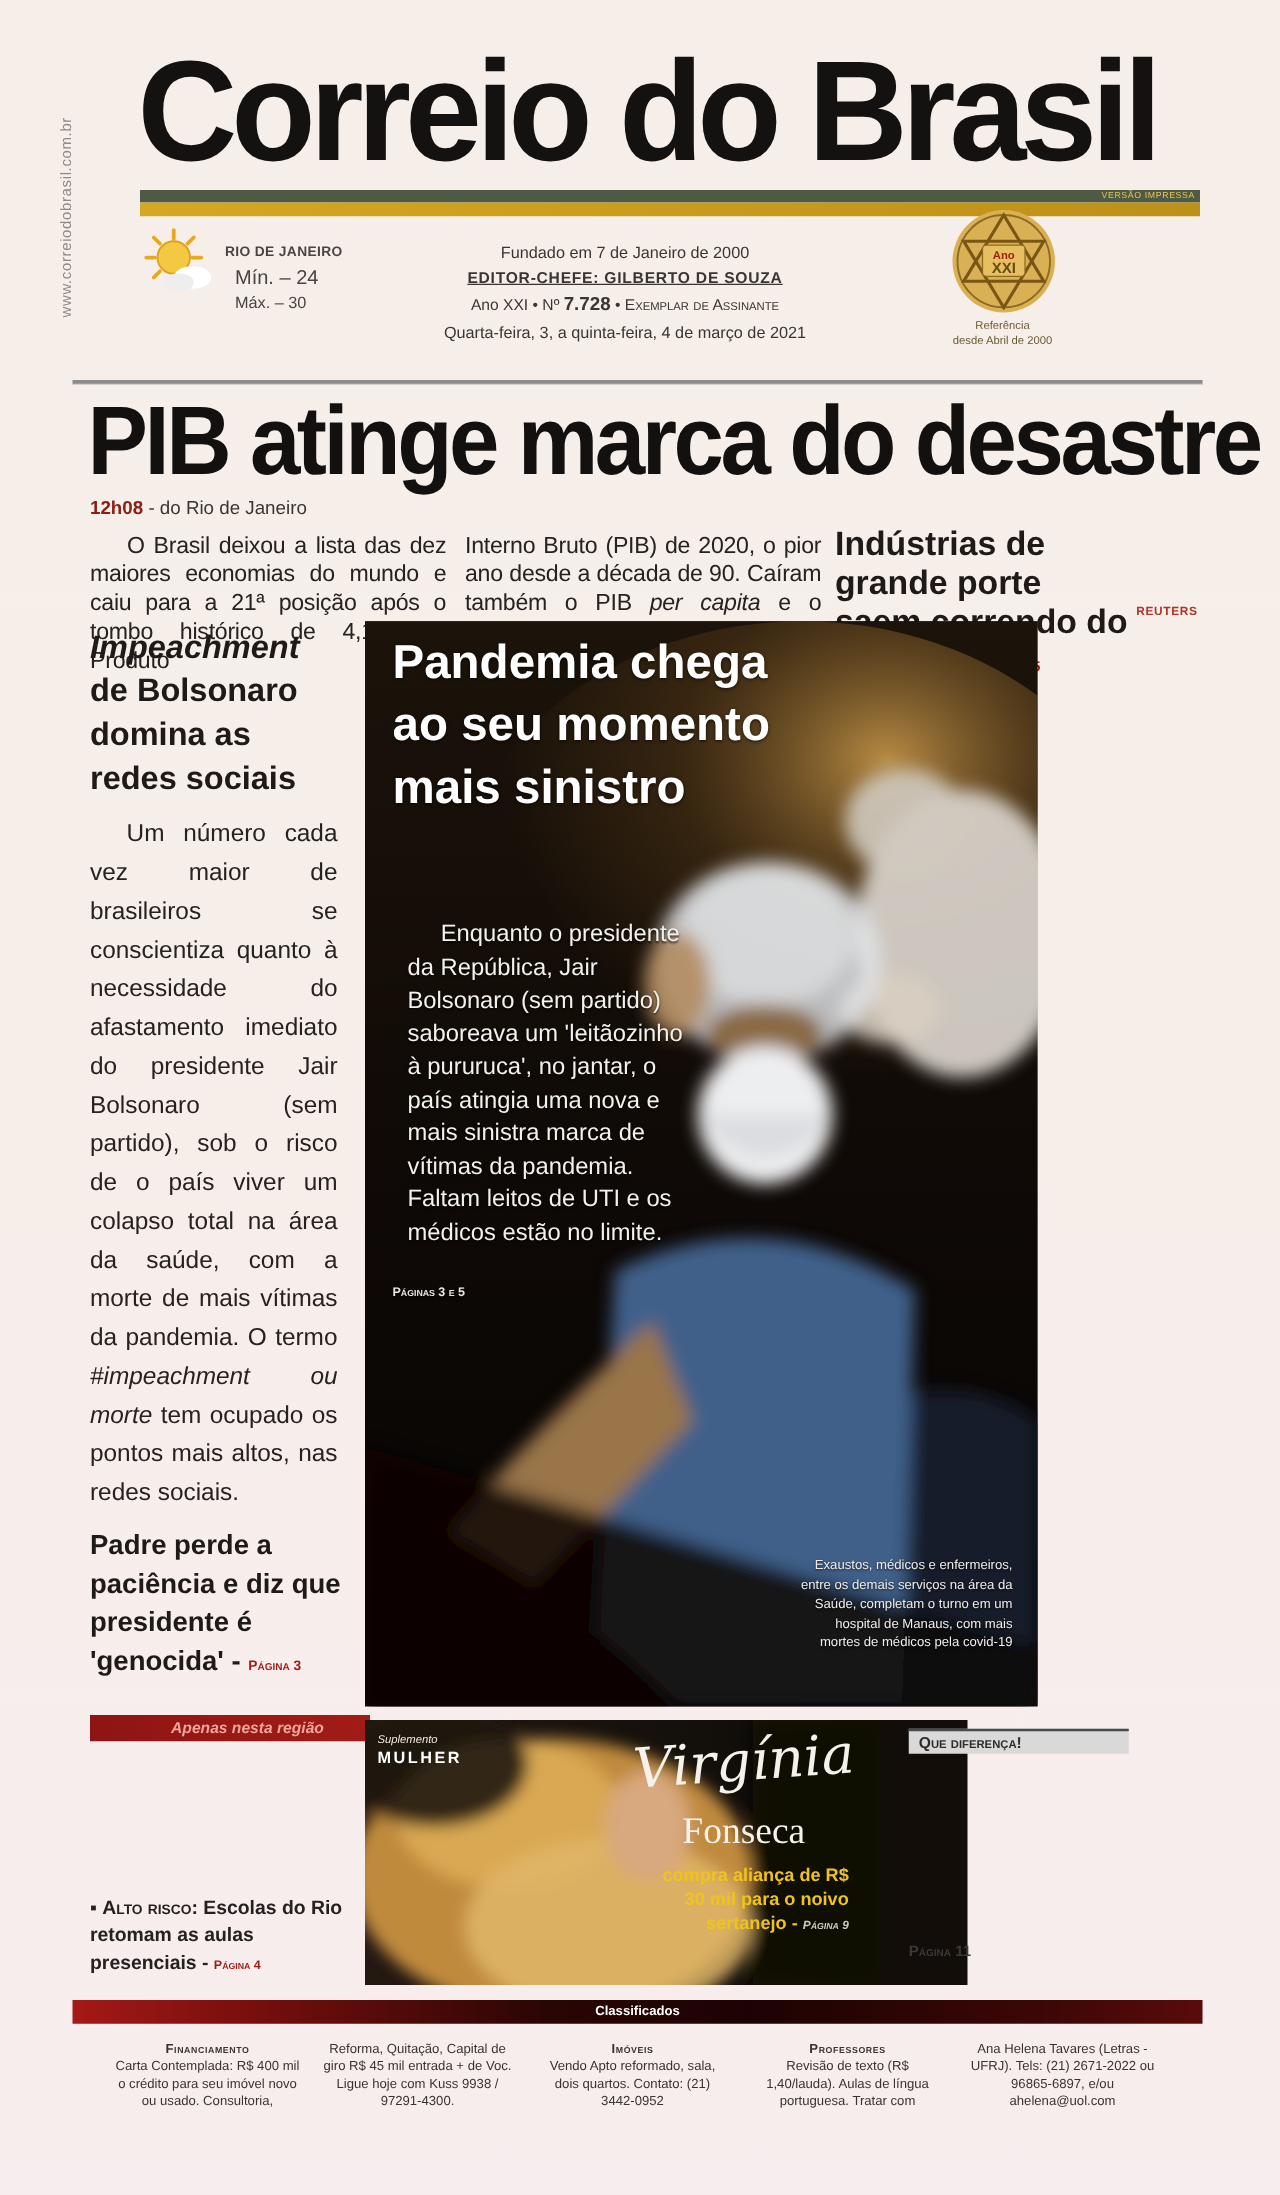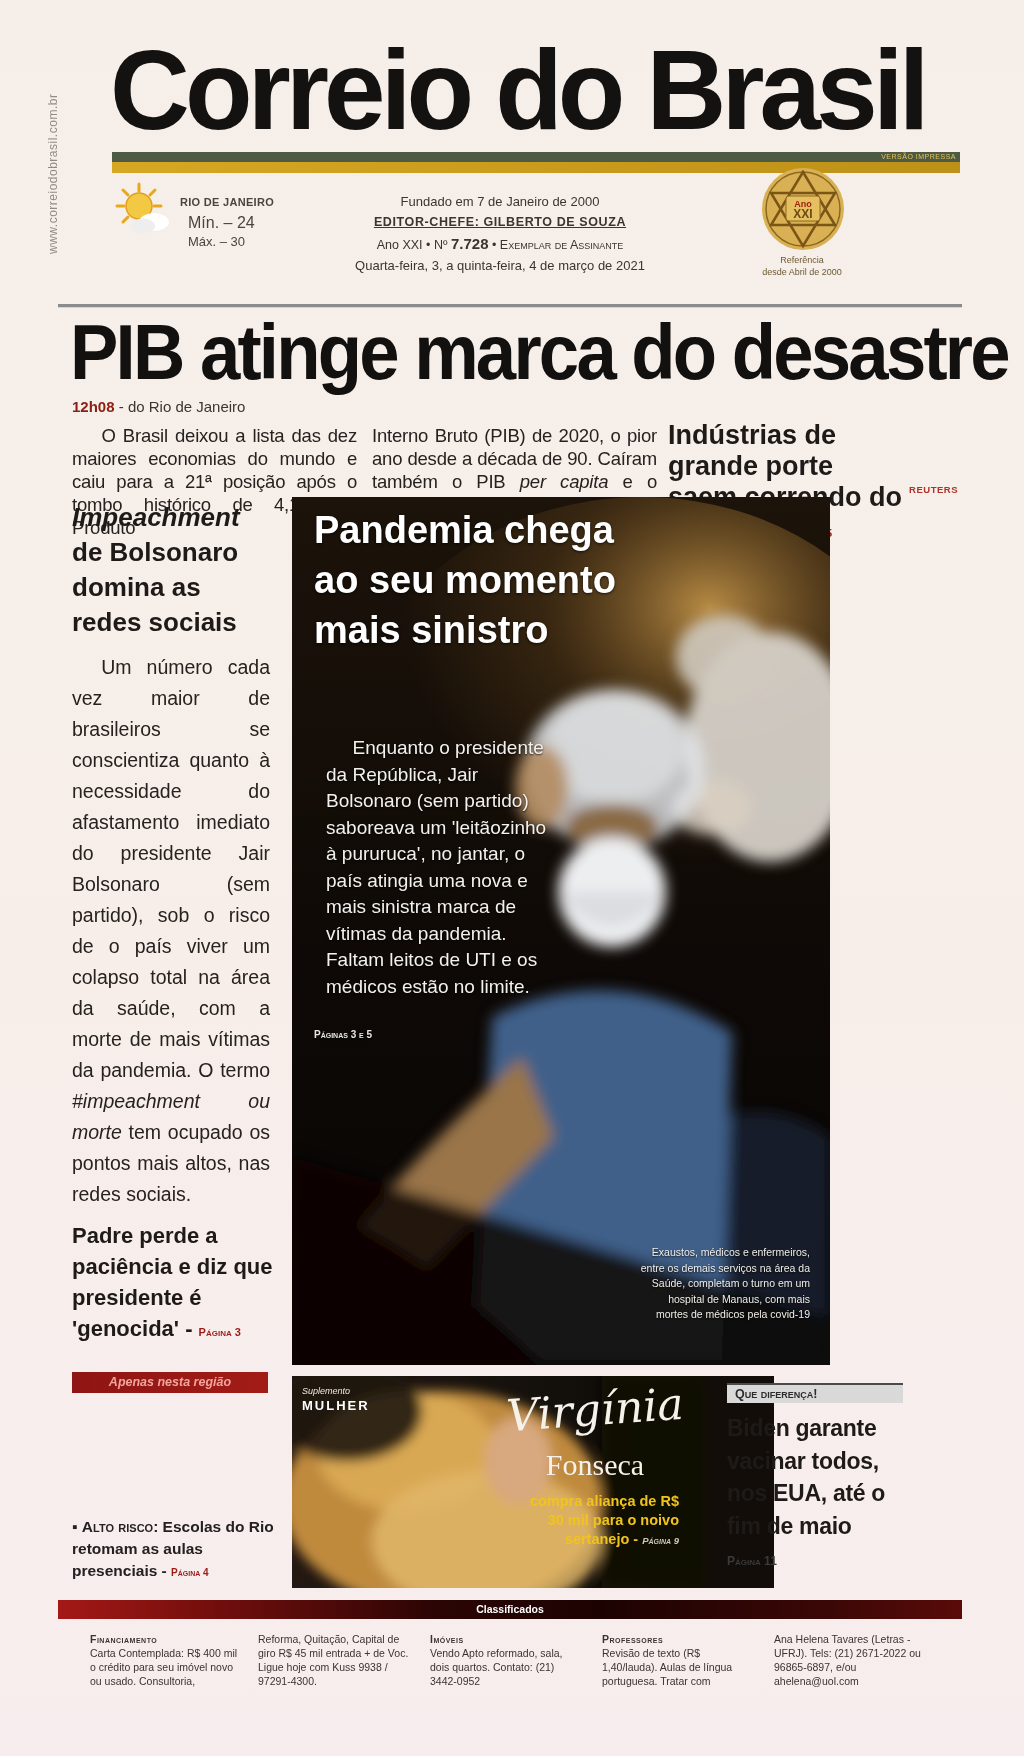--- a/index.html
+++ b/index.html
@@ -49,21 +49,21 @@
   .col3 .pageref{font-size:11px;}
   .photo-credit{left:700px;top:484px;width:258px;text-align:right;font-size:9.5px;font-weight:bold;color:#b03327;letter-spacing:.5px;}
 
   
   .imp-title{left:72px;top:500px;width:180px;font-size:26px;line-height:35px;font-weight:bold;color:#1d1a18;}
   .imp-body{left:72px;top:652px;width:198px;font-size:19.5px;line-height:31px;color:#262220;}
   .imp-body p{margin:0;text-indent:1.5em;}
   .padre-title{left:72px;top:1220px;width:206px;font-size:22px;line-height:31px;font-weight:bold;color:#1d1a18;}
   .padre-title .pageref{font-size:11px;}
   .region-banner{left:72px;top:1372px;width:196px;height:21px;background:linear-gradient(90deg,#8e1513,#a21c16);
-                 color:#f2a49c;font-size:12.5px;line-height:21px;text-align:center;font-style:italic;font-weight:bold;}
+                 color:#f2a49c;font-size:12.5px;line-height:21px;text-align:center;font-style:italic;font-weight:bold;padding-left:28px;}
   .bullet{left:72px;width:208px;font-size:15.5px;line-height:22px;font-weight:bold;color:#242120;}
   .bullet .pageref{font-size:10px;}
   .b1{top:1412px;} .b2{top:1516px;}
 
   
   .photo{left:292px;top:497px;width:538px;height:868px;background:#0b0806;}
   .photo svg{position:absolute;left:0;top:0;}
   .ph-headline{left:22px;top:8px;width:312px;font-size:38px;line-height:50px;font-weight:bold;color:#ffffff;
                text-shadow:0 1px 3px rgba(0,0,0,.7);}
   .ph-body{left:22px;top:226px;width:250px;font-size:19px;line-height:26.5px;color:#f3f1ee;
@@ -91,21 +91,21 @@
   .biden-banner{left:727px;top:1383px;width:168px;height:18px;background:#d9d9d9;border-top:2px solid #4a4a4a;
                 font-size:12.5px;line-height:18px;font-weight:bold;font-variant:small-caps;color:#2c2c2c;padding-left:8px;}
   .biden-headline{left:727px;top:1412px;width:182px;font-size:23px;line-height:32.5px;font-weight:bold;
                   letter-spacing:-.3px;color:#1d1a18;}
   .biden-pageref{left:727px;top:1554px;font-size:12px;font-variant:small-caps;color:#3a3a3a;font-weight:bold;}
 
   
   .class-bar{left:58px;top:1600px;width:904px;height:19px;
              background:linear-gradient(90deg,#a41917 0%,#7c100e 14%,#2a0504 42%,#1c0302 60%,#3a0706 85%,#5a0b09 100%);
              color:#ffffff;font-size:10.5px;line-height:19px;font-weight:bold;text-align:center;}
-  .ad{top:1632px;width:152px;font-size:10.5px;line-height:14px;color:#3a3430;}
+  .ad{top:1632px;width:152px;font-size:10.5px;line-height:14px;color:#3a3430;text-align:center;}
   .ad-h{font-variant:small-caps;font-weight:bold;letter-spacing:.5px;}
   .ad1{left:90px;} .ad2{left:258px;} .ad3{left:430px;} .ad4{left:602px;} .ad5{left:774px;}
 </style>
 </head>
 <body>
 
 <div id="page">
 
   <div class="abs vert-url">www.correiodobrasil.com.br</div>
   <div class="abs mast-title">Correio do Brasil</div>
@@ -248,21 +248,20 @@
       </g>
     </svg>
     <div class="abs promo-kicker">Suplemento</div>
     <div class="abs promo-label">MULHER</div>
     <div class="abs promo-name1">Virgínia</div>
     <div class="abs promo-name2">Fonseca</div>
     <div class="abs promo-text"><span>compra aliança de R$ 30 mil para o noivo sertanejo - </span><span class="pageref">Página 9</span></div>
   </div>
 
   <div class="abs biden-banner">Que diferença!</div>
-  <div class="abs biden-headline">Biden garante vacinar todos, nos EUA, até o fim de maio</div>
   <div class="abs biden-pageref">Página 11</div>
 
   <div class="abs class-bar">Classificados</div>
 
   <div class="abs ad ad1">
     <div class="ad-h">Financiamento</div>
     <div>Carta Contemplada: R$ 400 mil o crédito para seu imóvel novo ou usado. Consultoria,</div>
   </div>
   <div class="abs ad ad2">
     <div>Reforma, Quitação, Capital de giro R$ 45 mil entrada + de Voc. Ligue hoje com Kuss 9938 / 97291-4300.</div>

